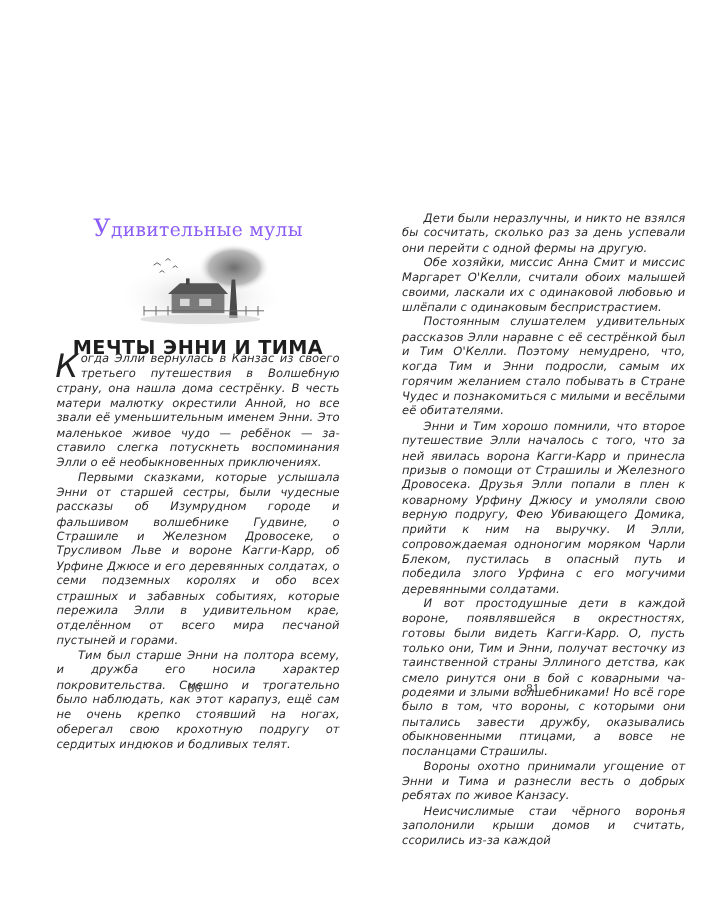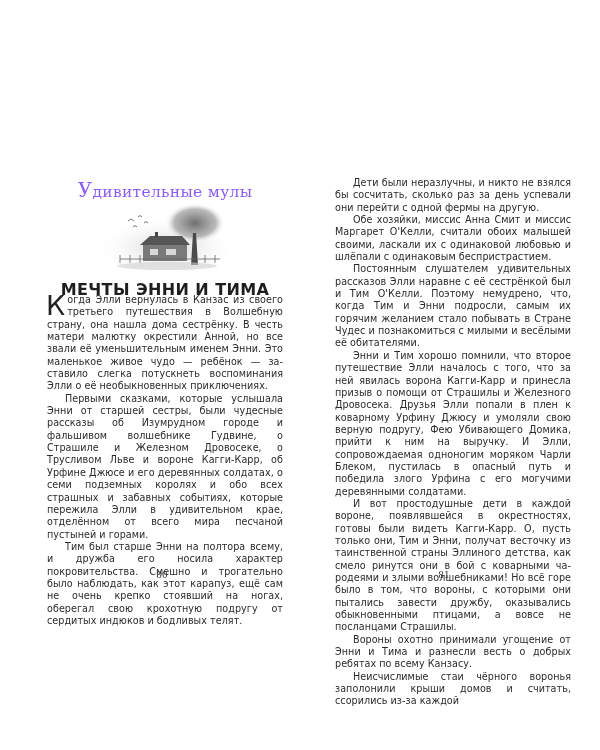--- a/index.html
+++ b/index.html
@@ -1,19 +1,19 @@
 <!DOCTYPE html>
 <html><head>
 <meta charset="utf-8">
 <style>
   html, body { margin:0; padding:0; background:#ffffff; }
   body { width:600px; height:750px; position:relative; overflow:hidden; font-family:"DejaVu Sans", sans-serif; color:#222; }
   .page { position:absolute; top:0; }
   .col { position:absolute; width:236px; font-size:9.6px; line-height:12.35px; text-align:justify; color:#2a2a2a; letter-spacing:0.05px; }
-  .col p { margin:0; text-indent:18px; }
+  .col p { margin:0; text-indent:18px;font-style:italic; }
   .col p.noindent { text-indent:0; }
   .left-col { left:47px; top:294px; }
   .right-col { left:335px; top:177px; }
   .chapter-title { position:absolute; left:47px; width:236px; top:178px; text-align:center; font-family:"DejaVu Serif", serif; font-size:15.5px; color:#8b5cf6; letter-spacing:0.3px; }
   .chapter-title .cap { font-size:20px; }
   .subtitle { position:absolute; left:47px; width:236px; top:280px; text-align:center; font-family:"DejaVu Sans", sans-serif; font-weight:bold; font-size:16px; color:#1e1e1e; letter-spacing:0.4px; }
   .dropcap { float:left; font-family:"DejaVu Sans", sans-serif; font-size:27px; line-height:22px; margin:1px 2px 0 -1px; color:#222; }
   .illustration { position:absolute; left:100px; top:203px; width:135px; height:70px; }
   .page-num { position:absolute; top:570px; font-family:"DejaVu Serif", serif; font-size:9px; color:#333; width:40px; text-align:center; }
   .pn-left { left:142px; }
@@ -61,17 +61,17 @@
   <div class="page-num pn-left">80</div>
 </div>
 
 <div class="page">
   <div class="col right-col">
     <p>Дети были неразлучны, и никто не взялся бы со­считать, сколько раз за день успевали они перейти с одной фермы на другую.</p>
     <p>Обе хозяйки, миссис Анна Смит и миссис Мар­гарет О'Келли, считали обоих малышей своими, ла­скали их с одинаковой любовью и шлёпали с одина­ковым беспристрастием.</p>
     <p>Постоянным слушателем удивительных рас­сказов Элли наравне с её сестрёнкой был и Тим О'Келли. Поэтому немудрено, что, когда Тим и Энни подросли, самым их горячим желанием стало по­бывать в Стране Чудес и познакомиться с милыми и весёлыми её обитателями.</p>
     <p>Энни и Тим хорошо помнили, что второе путе­шествие Элли началось с того, что за ней явилась ворона Кагги-Карр и принесла призыв о помощи от Страшилы и Железного Дровосека. Друзья Элли по­пали в плен к коварному Урфину Джюсу и умоляли свою верную подругу, Фею Убивающего Домика, прийти к ним на выручку. И Элли, сопровождае­мая одноногим моряком Чарли Блеком, пустилась в опасный путь и победила злого Урфина с его мо­гучими деревянными солдатами.</p>
     <p>И вот простодушные дети в каждой вороне, по­являвшейся в окрестностях, готовы были видеть Кагги-Карр. О, пусть только они, Тим и Энни, полу­чат весточку из таинственной страны Эллиного дет­ства, как смело ринутся они в бой с коварными ча­родеями и злыми волшебниками! Но всё горе было в том, что вороны, с которыми они пытались завести дружбу, оказывались обыкновенными птицами, а во­все не посланцами Страшилы.</p>
-    <p>Вороны охотно принимали угощение от Энни и Тима и разнесли весть о добрых ребятах по всему Канзасу.</p>
+    <p>Вороны охотно принимали угощение от Энни и Тима и разнесли весть о добрых ребятах по живое Канзасу.</p>
     <p>Неисчислимые стаи чёрного воронья заполони­ли крыши домов и считать, ссорились из-за каждой</p>
   </div>
   <div class="page-num pn-right">81</div>
 </div>
 
 </body></html>

